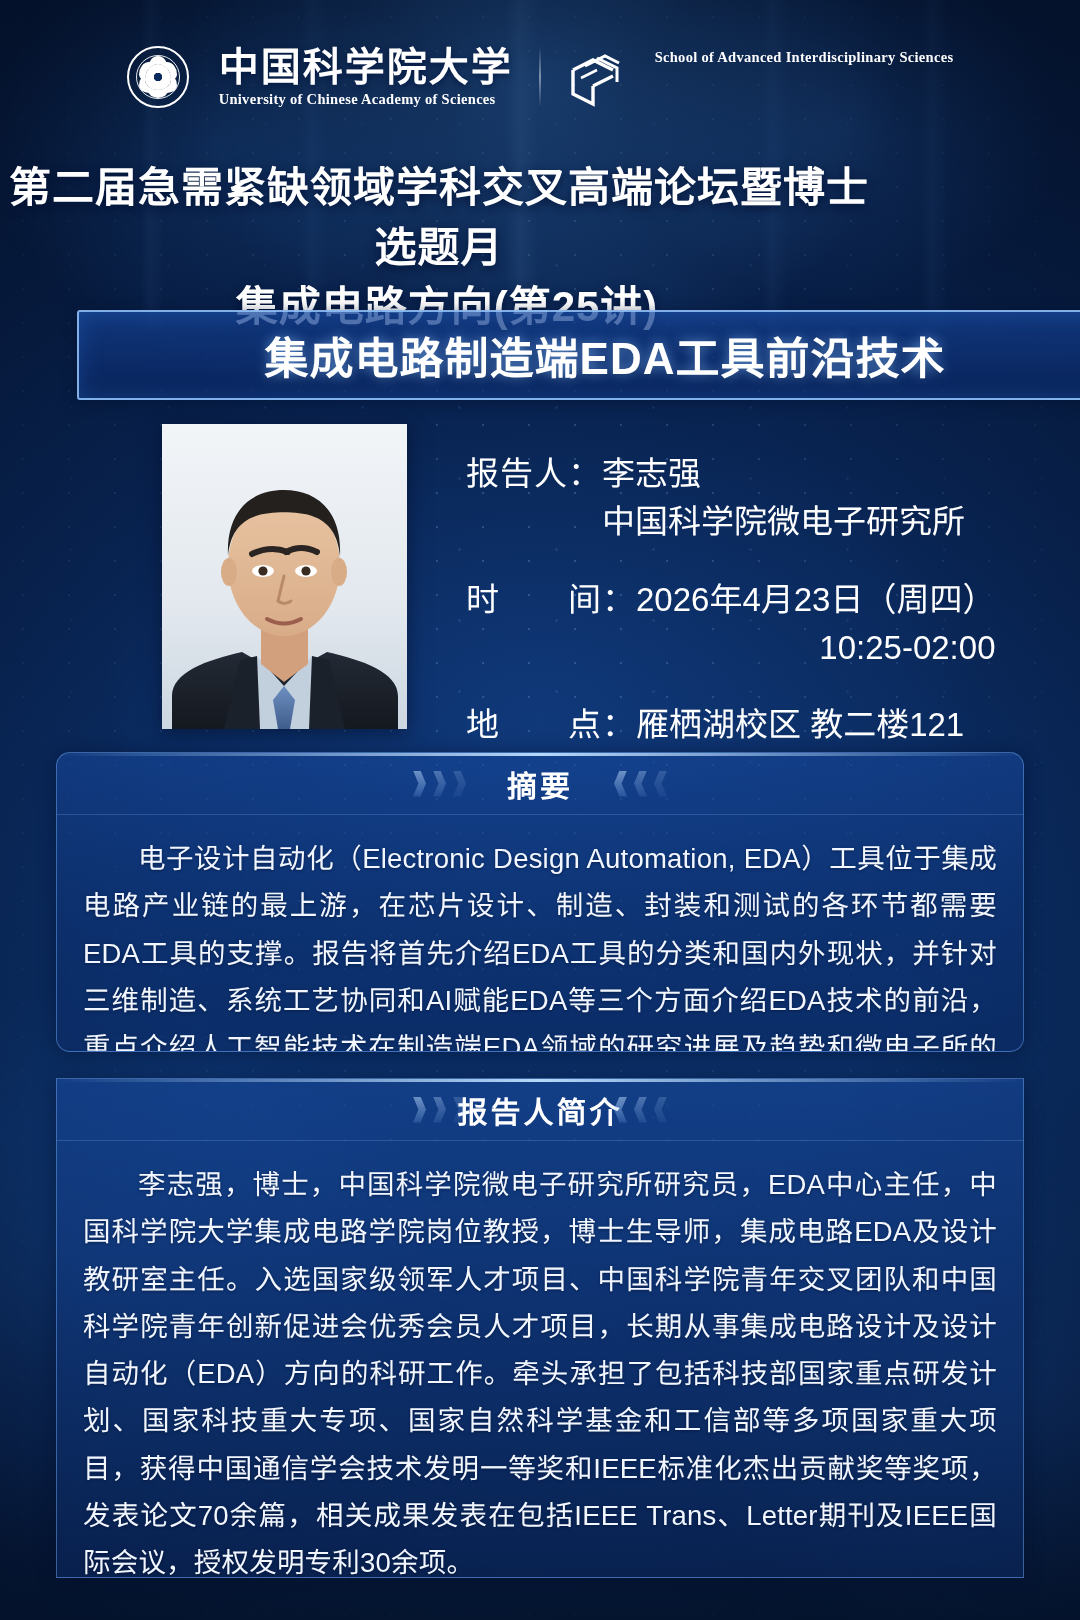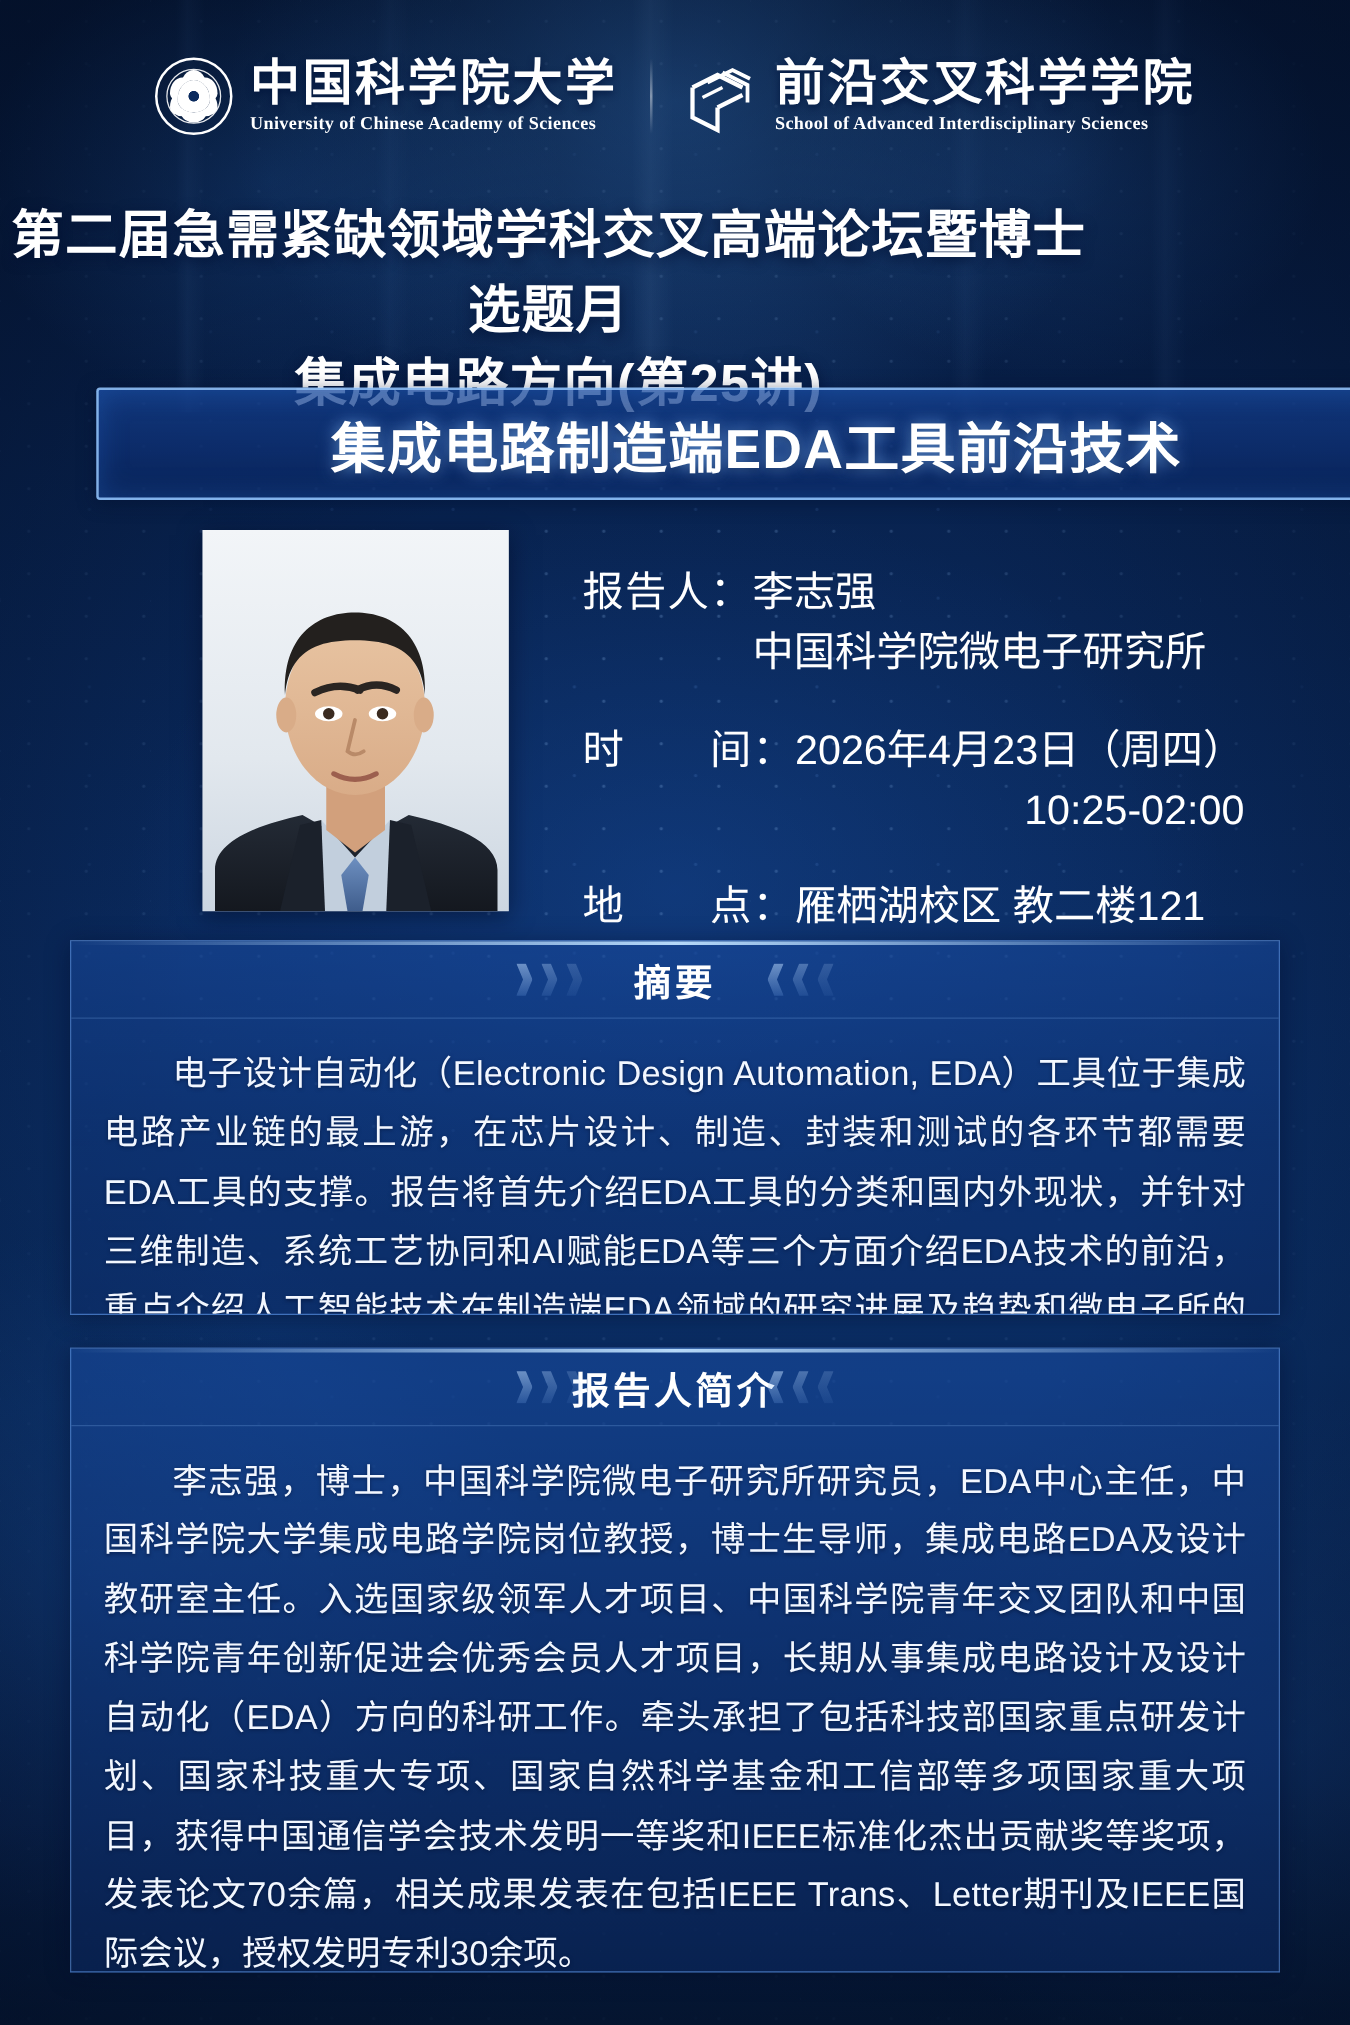--- a/index.html
+++ b/index.html
@@ -43,21 +43,21 @@
       linear-gradient(65deg, rgba(150,200,255,.18) 1px, rgba(0,0,0,0) 1px);
     background-size:120px 120px, 160px 160px;}
   .vignette{position:absolute;inset:0;z-index:2;pointer-events:none;
     background:radial-gradient(ellipse 80% 62% at 50% 50%, rgba(0,0,0,0) 45%, rgba(2,10,28,.55) 100%);}
 
   .page{position:relative;z-index:3;width:1080px;height:1620px;}
 
   
   .logobar{ position:absolute; top:34px; left:0; width:1080px; height:86px;
             display:flex; align-items:center; justify-content:center; gap:26px; }
-  .logo-unit{ display:flex; align-items:flex-start; gap:14px; }
+  .logo-unit{ display:flex; align-items:flex-start; gap:30px; }
   .ucas-seal{ width:62px; height:62px; border-radius:50%; position:relative; flex:0 0 auto;
               border:2.5px solid #fff; }
   .ucas-seal::before{ content:""; position:absolute; inset:7px; border-radius:50%;
               border:1.5px solid rgba(255,255,255,.9); }
   .ucas-seal::after{ content:""; position:absolute; left:50%; top:50%;
               width:26px;height:26px; transform:translate(-50%,-50%);
               border-radius:50% 50% 50% 50%/60% 60% 40% 40%;
               background:
                 radial-gradient(circle at 50% 50%, #0a2a5e 0 4px, #fff 4.5px 100%);
               box-shadow:
@@ -122,21 +122,21 @@
   .chev.right i{ transform:scaleX(-1); }
   .chev i:nth-child(1){opacity:.95}
   .chev i:nth-child(2){opacity:.62}
   .chev i:nth-child(3){opacity:.34}
 
   .panel-body{ padding:20px 26px 24px 26px; }
   .para{ font-size:27.5px; line-height:1.72; text-indent:2em; text-align:justify;
          letter-spacing:.2px; color:#f2f7ff;
          text-shadow:0 1px 3px rgba(0,15,45,.55); }
 
-  #abstract-panel{ top:752px; height:300px; }
+  #abstract-panel{ top:752px; height:300px;border-radius:14px; }
   #bio-panel{ top:1078px; height:500px; }
 </style>
 </head>
 <body>
 
 <div class="bg2"></div>
 <div class="glow"></div>
 <div class="mesh"></div>
 <div class="dots"></div>
 <div class="streaks"></div>
@@ -161,21 +161,20 @@
         <svg viewBox="0 0 58 62" fill="none" stroke="#ffffff" stroke-width="3.4">
           <path d="M6 24 L6 48 L26 58 L26 40"></path>
           <path d="M6 24 L26 14 L46 24"></path>
           <path d="M26 40 L46 30"></path>
           <path d="M18 20 L38 10 L52 17" stroke-width="3"></path>
           <path d="M30 12 L50 22 L50 36" stroke-width="3"></path>
           <path d="M14 32 L30 24" stroke-width="2.6"></path>
         </svg>
       </div>
       <div>
-        <div class="logo-txt-cn">前沿交叉科学学院</div>
         <div class="logo-txt-en">School of Advanced Interdisciplinary Sciences</div>
       </div>
     </div>
   </div>
 
   <div class="forum-title">
     <span>第二届急需紧缺领域学科交叉高端论坛暨博士选题月</span>
     <span class="l2">集成电路方向(第25讲)</span>
   </div>
 

